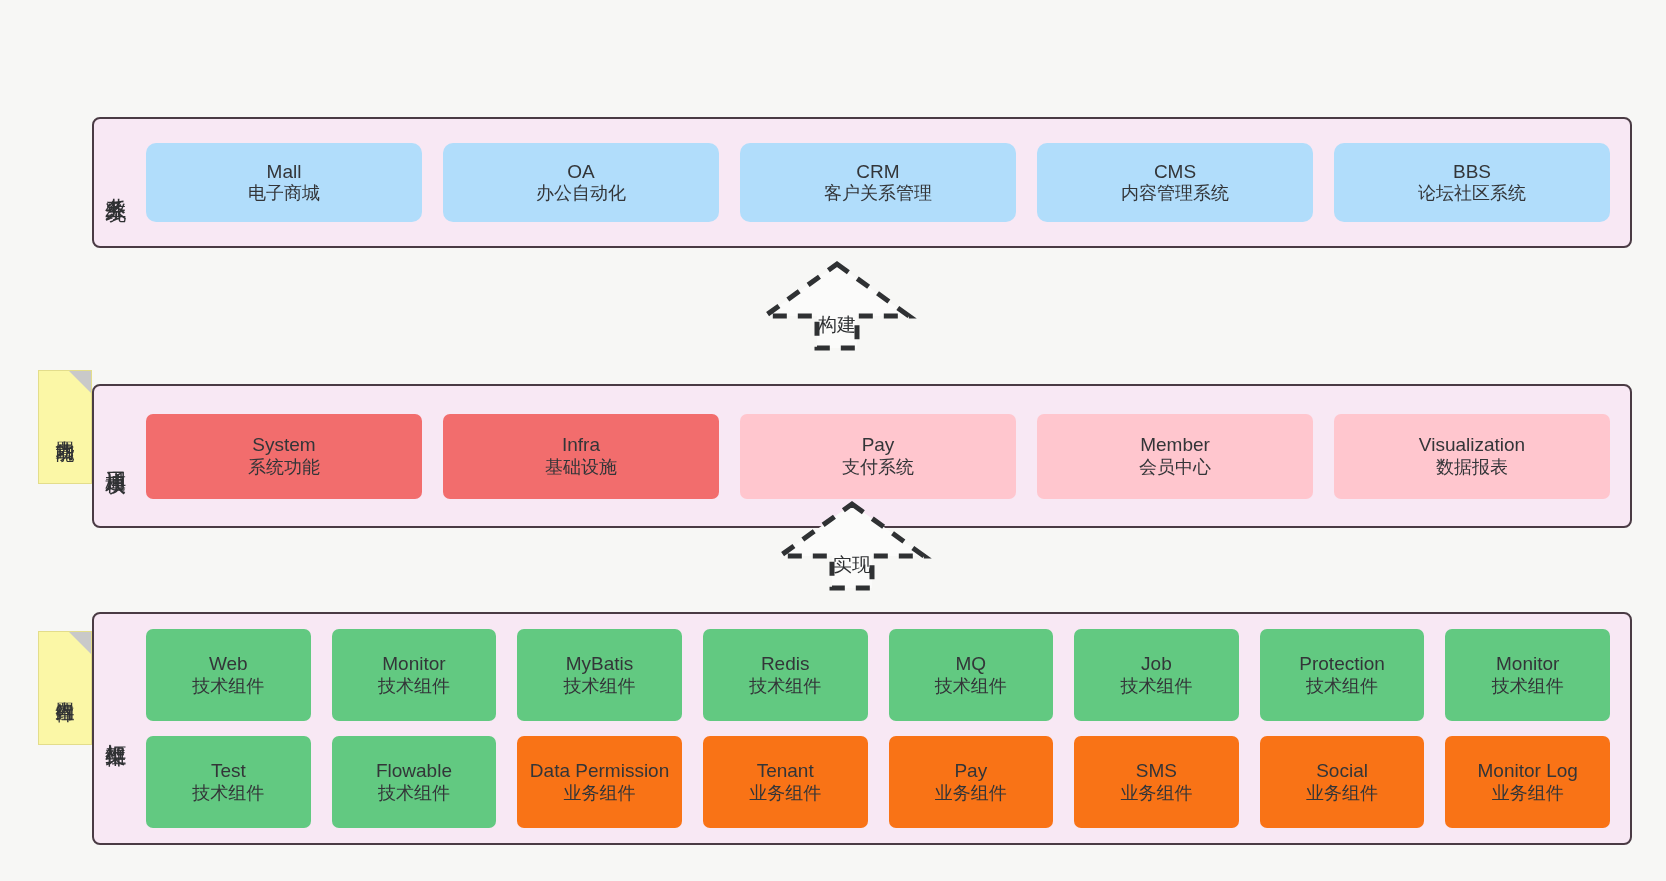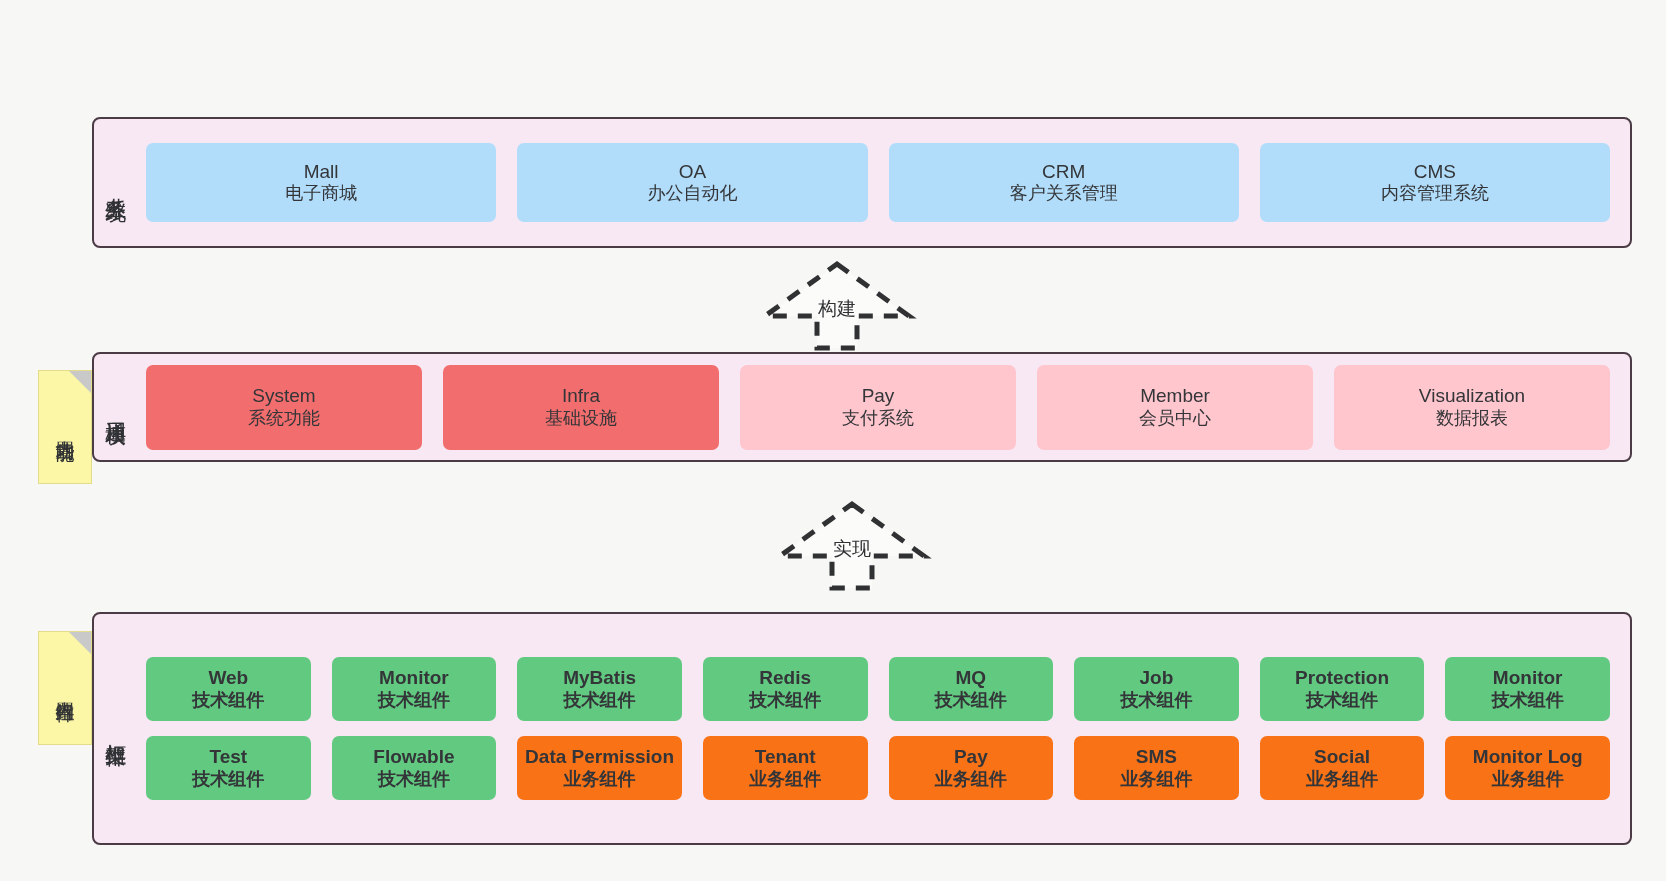--- a/index.html
+++ b/index.html
@@ -20,21 +20,21 @@
   .layer {
     position: absolute;
     box-sizing: border-box;
     background: #f8e8f4;
     border: 2px solid #4a3b44;
     border-radius: 8px;
     display: flex;
     align-items: stretch;
   }
   #layer-business { left: 92px; top: 117px; width: 1540px; height: 131px; }
-  #layer-modules  { left: 92px; top: 352px; width: 1540px; height: 110px; }
+  #layer-modules  { left: 92px; top: 384px; width: 1540px; height: 144px; }
   #layer-framework{ left: 92px; top: 612px; width: 1540px; height: 233px; }
 
   .layer-title {
     flex: 0 0 auto;
     width: 44px;
     display: flex;
     align-items: center;
     justify-content: center;
     font-size: 21px;
     line-height: 1.12;
@@ -68,23 +68,23 @@
     flex-direction: column;
     align-items: center;
     justify-content: center;
     text-align: center;
     font-size: 19px;
     line-height: 1.18;
     color: #333538;
     padding: 4px 6px;
     user-select: none;
   }
-  #layer-business .node { height: 79px; }
+  #layer-business .node { height: 79px; border-radius: 10px; }
   #layer-modules  .node { height: 85px; }
-  #layer-framework .node { height: 64px; font-weight: bold; }
+  #layer-framework .node { height: 92px; }
 
   .node .l1 { font-size: 19px; }
   .node .l2 { font-size: 18px; }
 
   .c-blue       { background: #b1ddfb; }
   .c-red        { background: #f26d6d; }
   .c-pink       { background: #ffc6ce; }
   .c-green      { background: #62c981; }
   .c-lightgreen { background: #f97316; }
 
@@ -127,21 +127,21 @@
   }
   #arrow-build   { left: 757px; top: 258px; }
   #arrow-implement { left: 772px; top: 498px; }
 
   .arrow svg { display: block; }
 
   .arrow-label {
     position: absolute;
     left: 50%;
     transform: translateX(-50%);
-    bottom: 32px;
+    bottom: 16px;
     font-size: 19px;
     color: #2f3133;
     background: transparent;
     white-space: nowrap;
     user-select: none;
   }
 </style>
 </head>
 <body>
 
@@ -157,20 +157,24 @@
         <span class="l1">OA</span>
         <span class="l2">办公自动化</span>
       </div>
       <div class="node c-blue">
         <span class="l1">CRM</span>
         <span class="l2">客户关系管理</span>
       </div>
       <div class="node c-blue">
         <span class="l1">CMS</span>
         <span class="l2">内容管理系统</span>
+      </div>
+      <div class="node c-blue">
+        <span class="l1">BBS</span>
+        <span class="l2">论坛社区系统</span>
       </div>
     </div>
   </div>
 </div>
 
 <div class="arrow" id="arrow-build">
   <svg width="160" height="96" viewBox="0 0 160 96">
     <path d="M80 6 L152 58 L100 58 L100 90 L60 90 L60 58 L8 58 Z" fill="#fbfbfa" stroke="#2f3133" stroke-width="5" stroke-dasharray="14 11" stroke-linejoin="miter"></path>
   </svg>
   <div class="arrow-label">构建</div>

